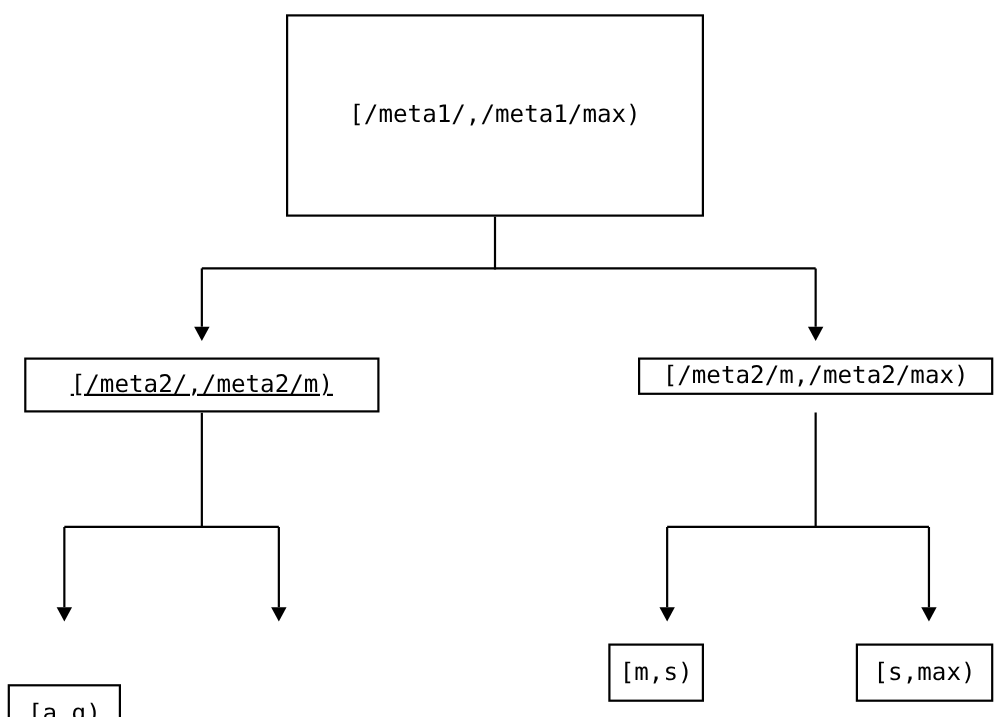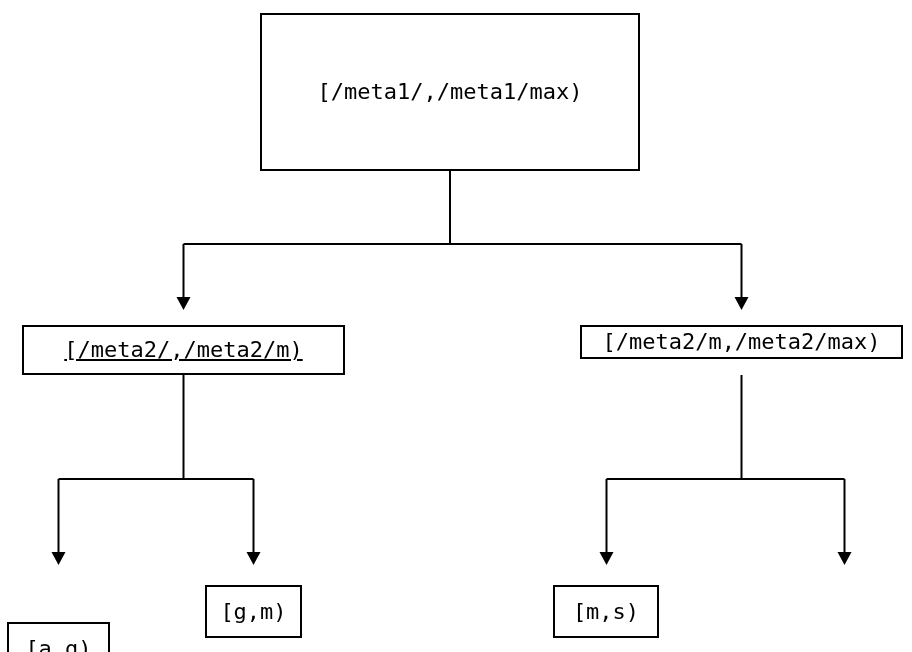--- a/index.html
+++ b/index.html
@@ -35,26 +35,26 @@
     border: 2px solid var(--border, #000000);
     background: var(--bg, #ffffff);
     color: var(--text, #000000);
     display: flex;
     align-items: center;
     justify-content: center;
     font-size: 22px;
     line-height: 1;
     white-space: nowrap;
   }
-  .node-root      { left: 260px; top: 13px;  width: 380px; height: 158px; }
+  .node-root      { left: 260px; top: 13px;  width: 380px; height: 184px; }
   .node-left      { left: 22px;  top: 325px; width: 323px; height: 50px; text-decoration: underline; }
   .node-right     { left: 580px; top: 325px; width: 323px; height: 34px; }
   .node-leaf-ag   { left: 7px;   top: 602px; width: 103px; height: 53px; margin-top: 20px; }
   .node-leaf-gm   { left: 205px; top: 585px; width: 97px;  height: 53px; }
-  .node-leaf-ms   { left: 553px; top: 585px; width: 106px;  height: 53px; }
+  .node-leaf-ms   { left: 553px; top: 585px; width: 87px;  height: 53px; }
   .node-leaf-smax { left: 778px; top: 585px; width: 125px; height: 53px; }
 </style>
 </head>
 <body>
 
 <div class="diagram" style="--line: #000000; --border: #000000; --text: #000000; --bg: #ffffff;">
 
   <svg class="edges-svg" viewBox="0 0 912 652">
 
     <g>
@@ -94,22 +94,22 @@
   </div>
 
   <div class="node node-right">
     <span>[/meta2/m,/meta2/max)</span>
   </div>
 
   <div class="node node-leaf-ag">
     <span>[a,g)</span>
   </div>
 
-  <div class="node node-leaf-gm">
-    <span>[g,m)</span>
-  </div>
 
   <div class="node node-leaf-ms">
     <span>[m,s)</span>
   </div>
 
+  <div class="node node-leaf-smax">
+    <span>[s,max)</span>
+  </div>
 
 </div>
 
 </body></html>

